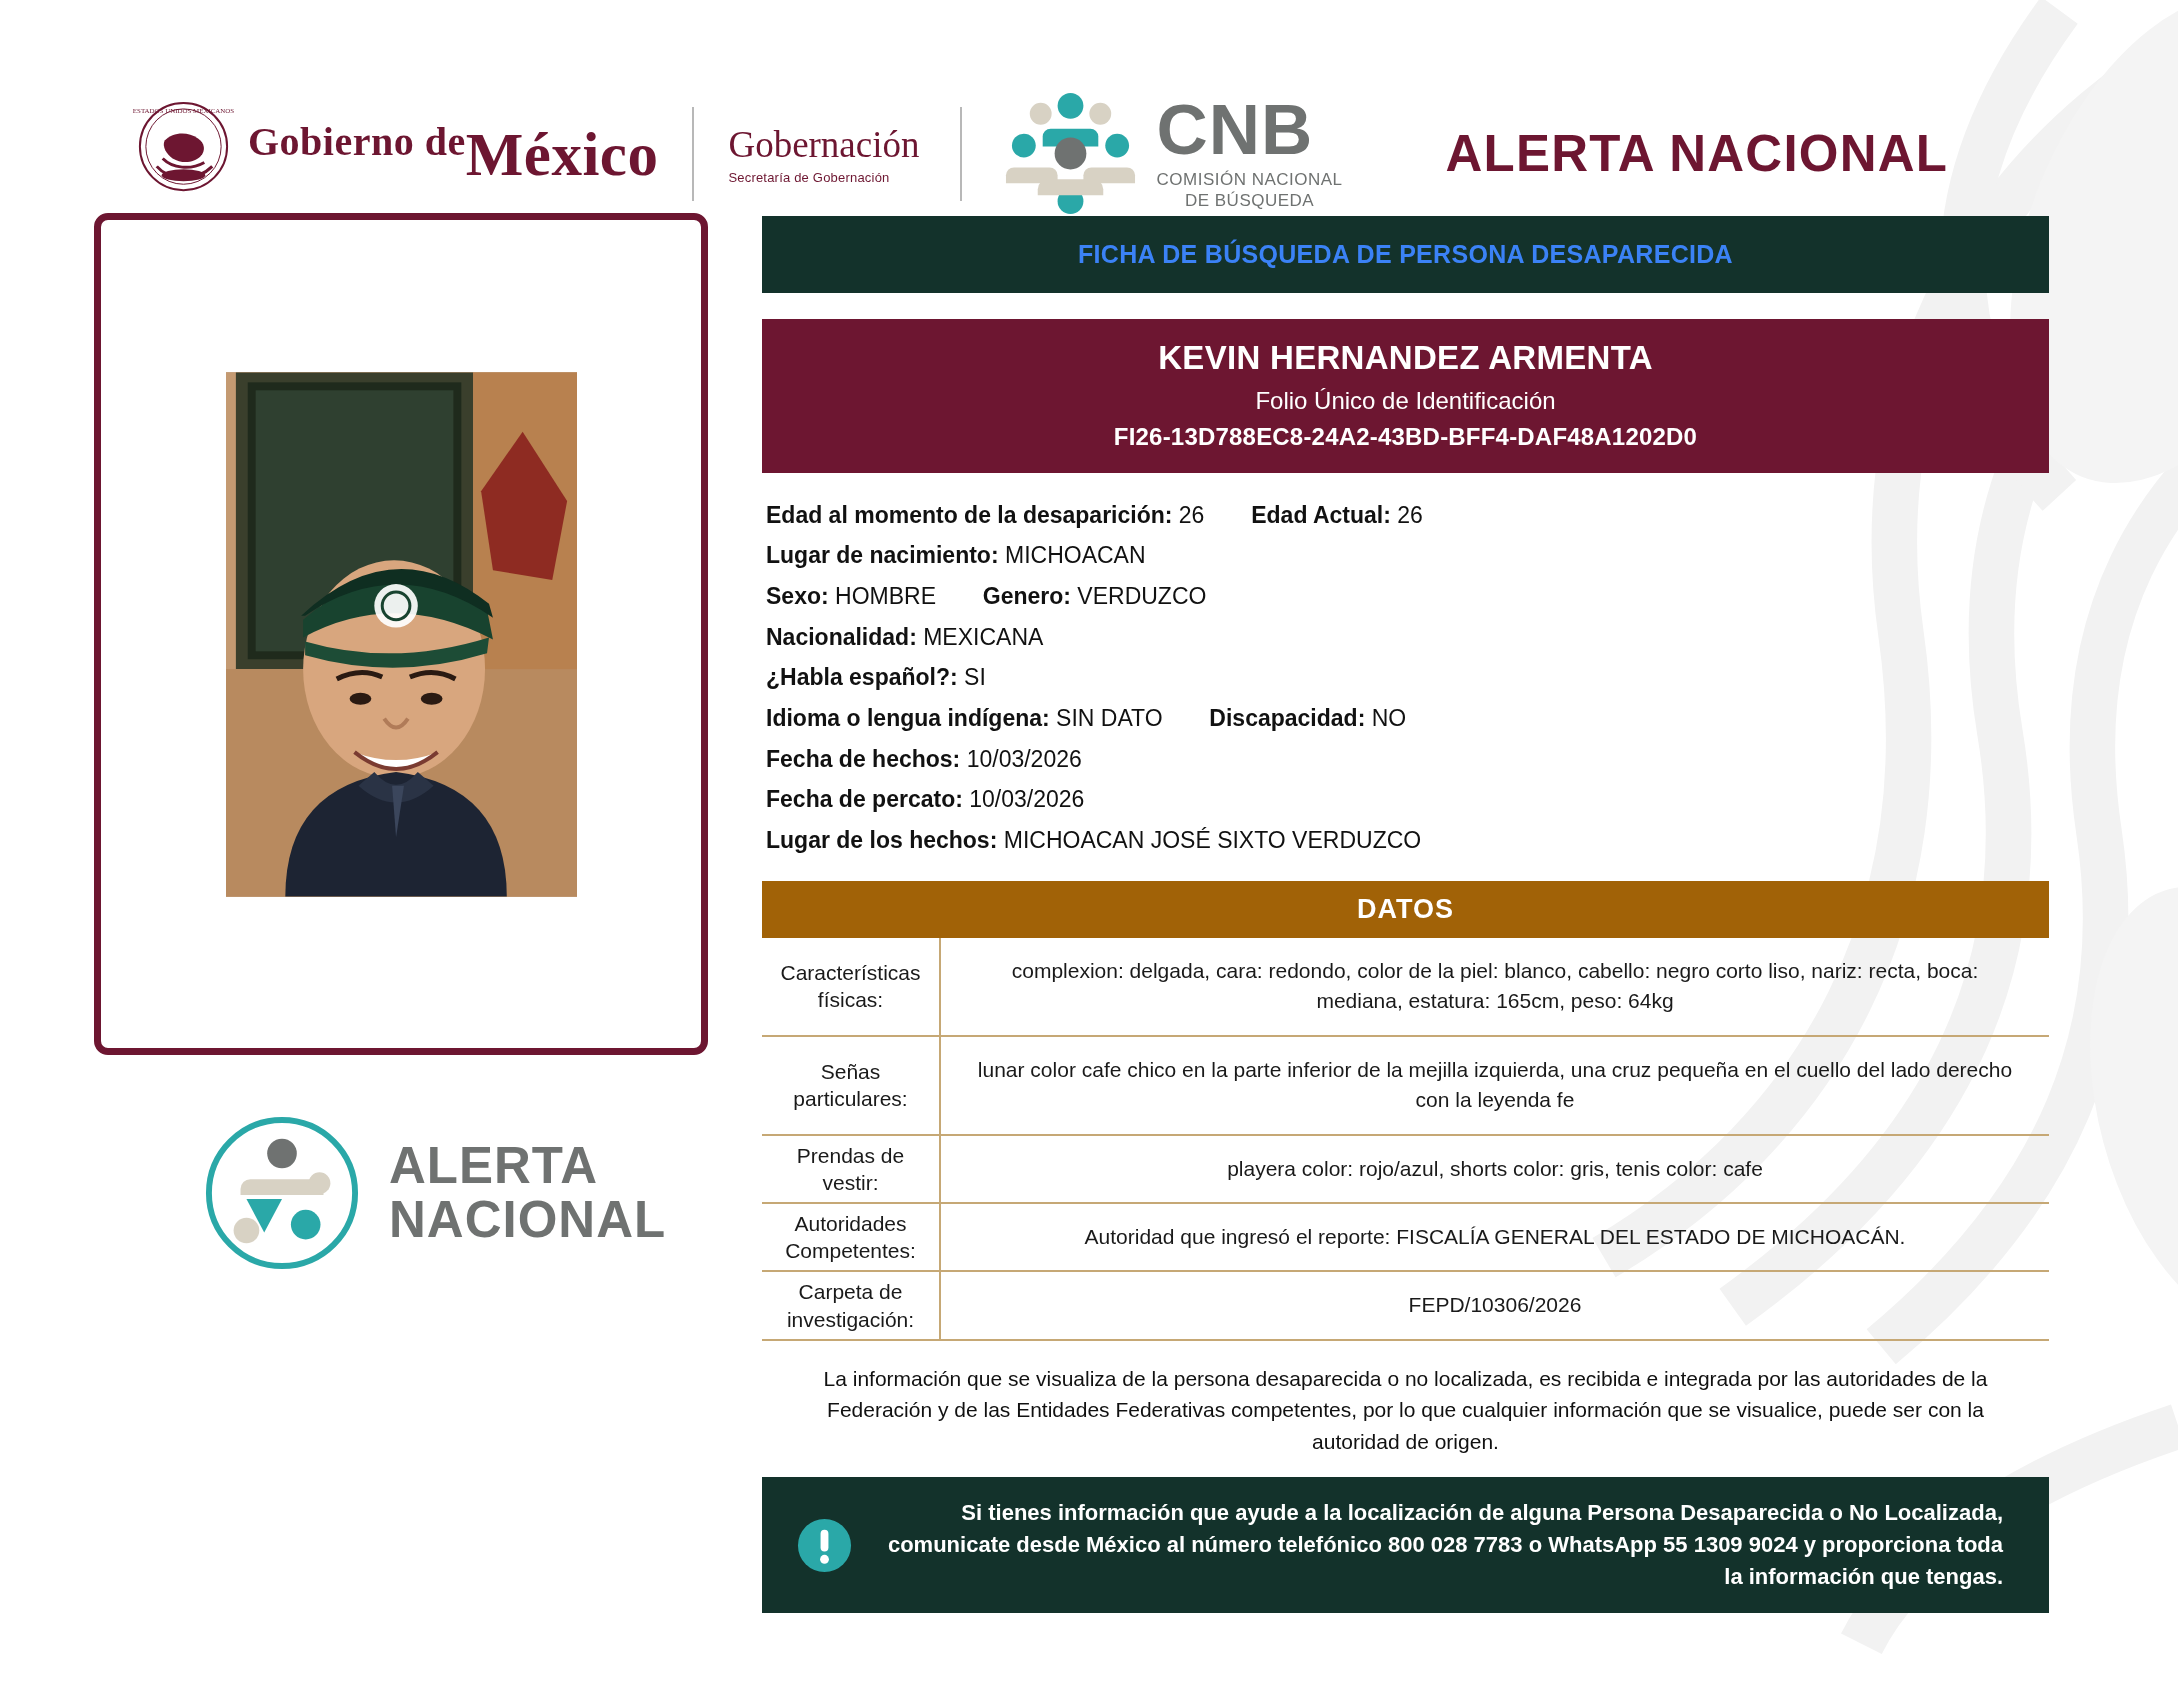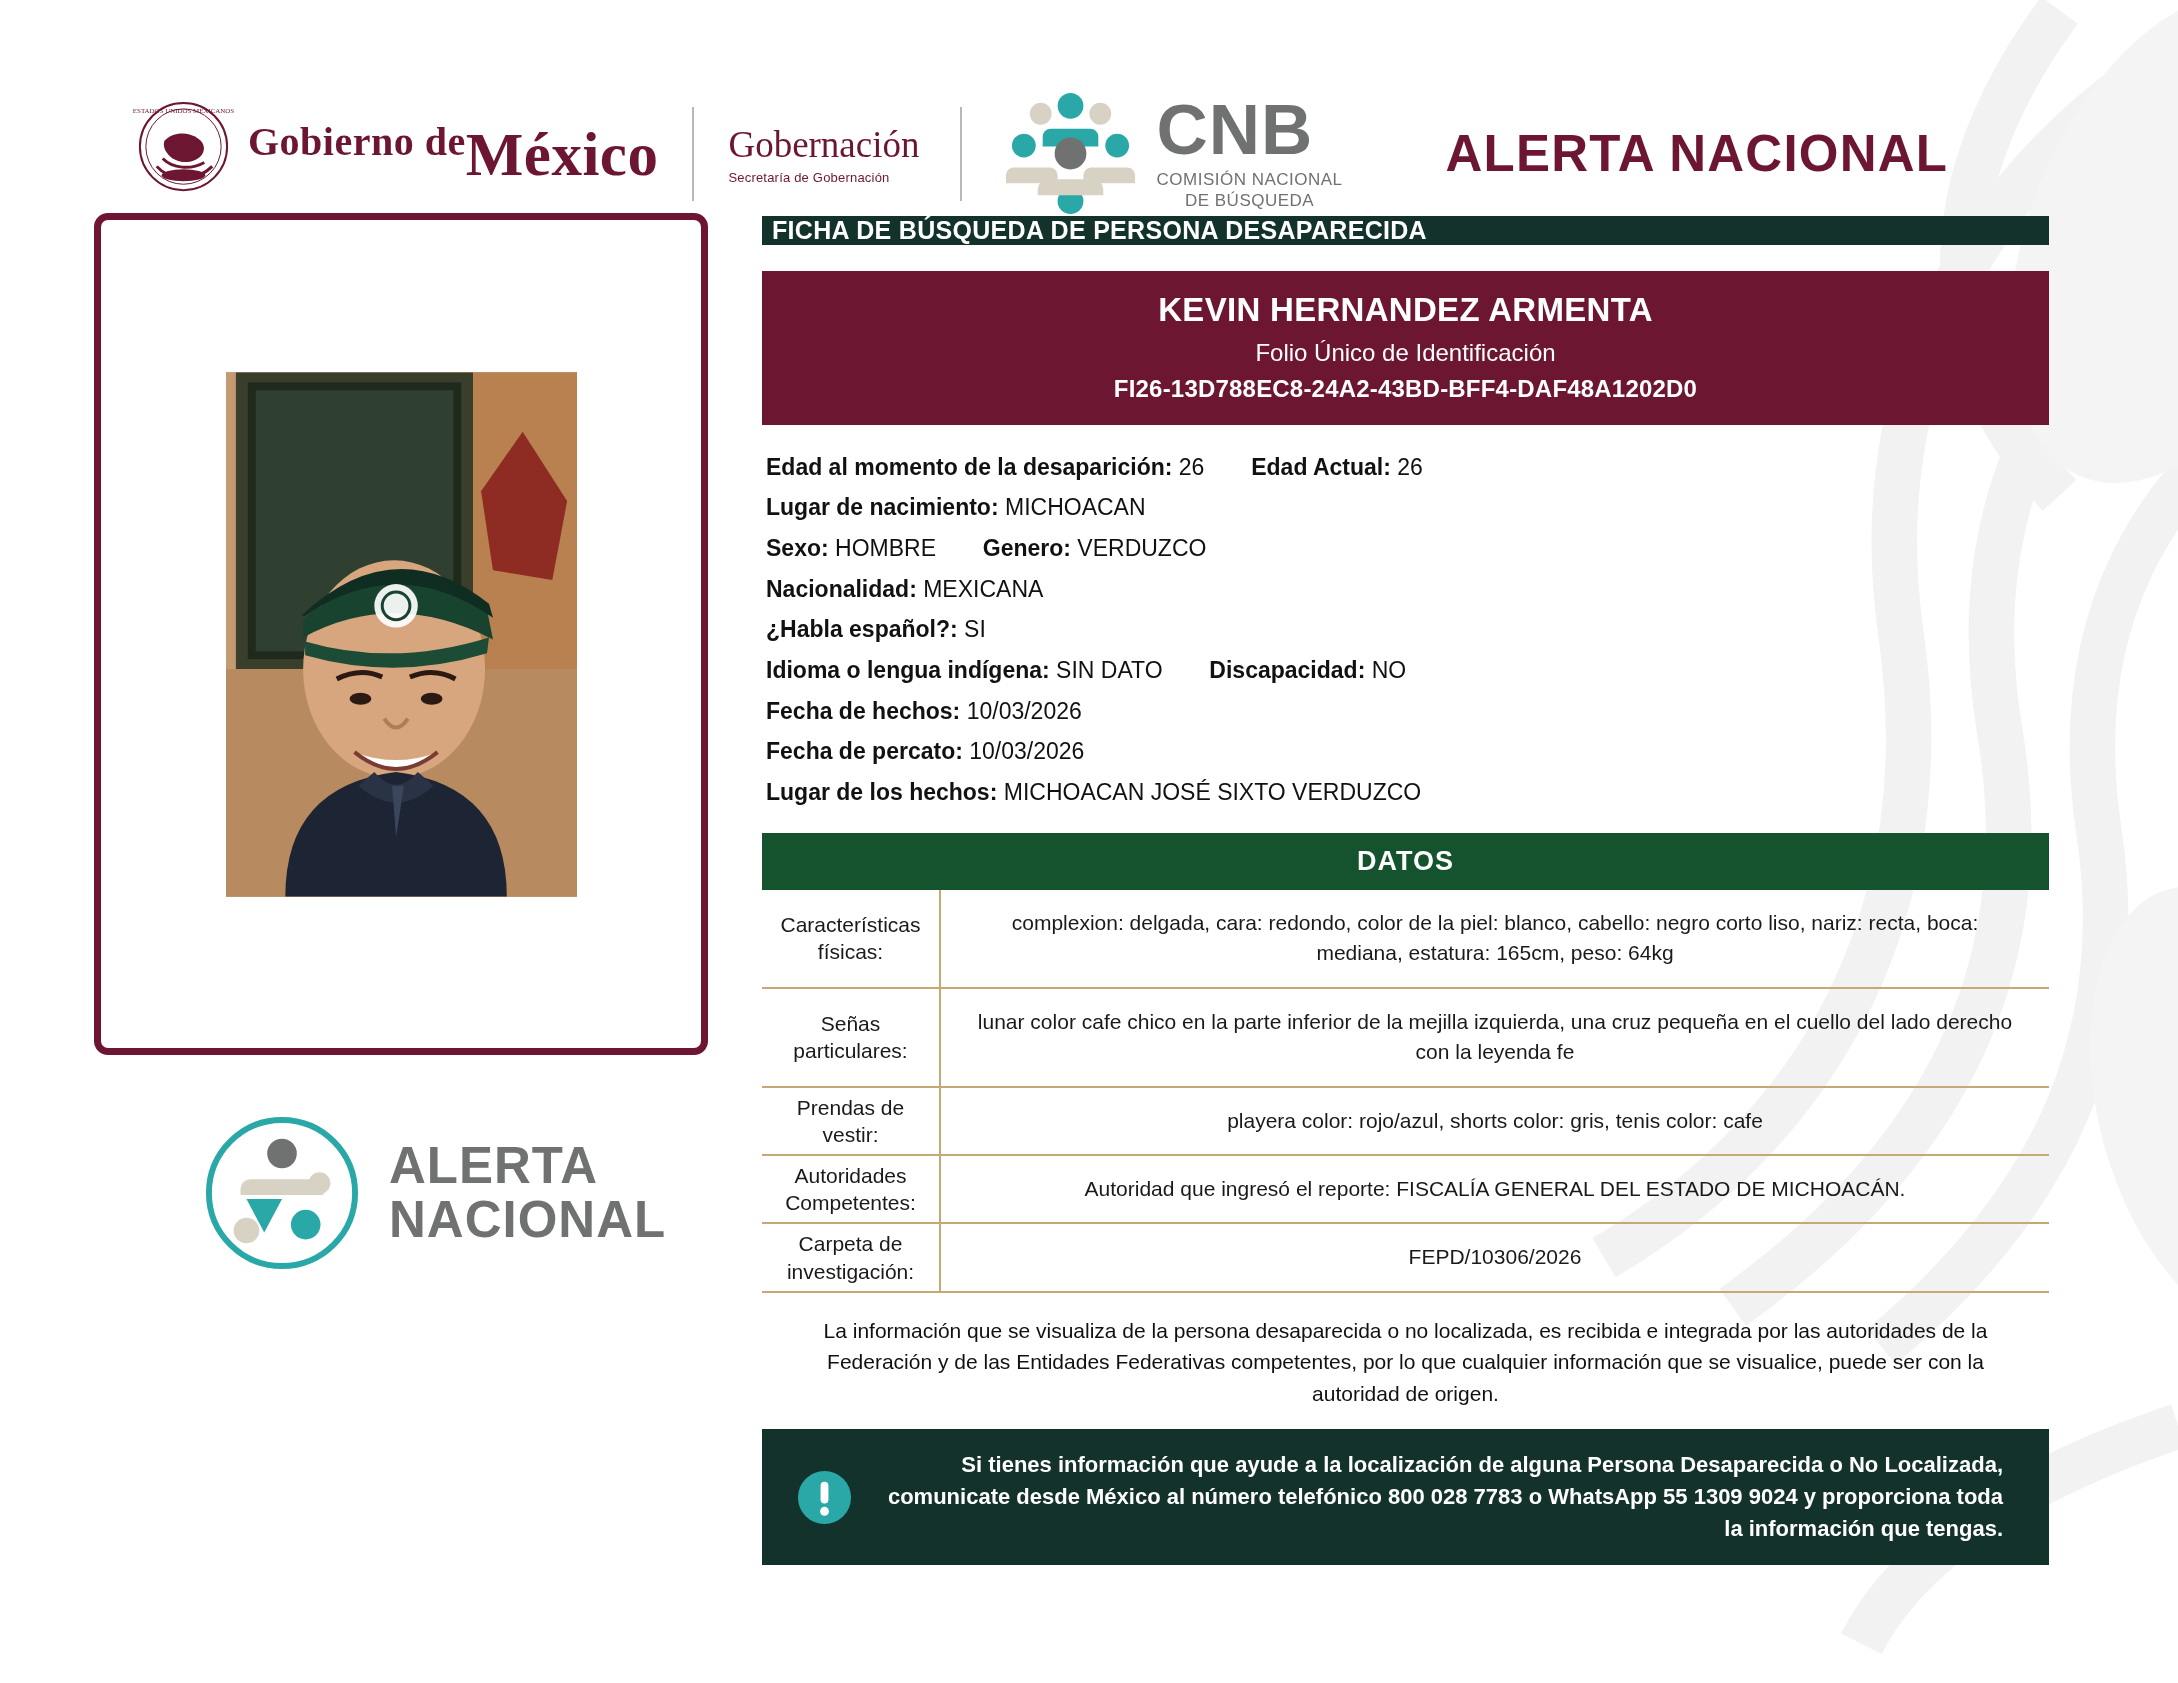--- a/index.html
+++ b/index.html
@@ -165,24 +165,25 @@
   }
 
   .right-col {
     flex: 1 1 auto;
     margin-left: 54px;
     padding-top: 3px;
   }
 
   .band-dark {
     background: #13322b;
-    color: #ffffff;
+    color: #3b82f6;
+    text-align: center;
     font-size: 25px;
     font-weight: bold;
-    padding: 0 10px;
+    padding: 24px 10px;
     letter-spacing: 0.3px;
   }
   .band-maroon {
     background: #6d1631;
     color: #ffffff;
     text-align: center;
     padding: 14px 10px 18px;
     margin-top: 26px;
     line-height: 1.5;
   }
@@ -194,21 +195,21 @@
     padding: 22px 0 14px 4px;
     font-size: 23px;
     line-height: 1.77;
     color: #111;
   }
   .facts .row { white-space: nowrap; }
   .facts b { font-weight: bold; }
   .facts .sp { display: inline-block; width: 34px; }
 
   .band-tan {
-    background: #14532d;
+    background: #a16207;
     color: #ffffff;
     text-align: center;
     font-size: 27px;
     font-weight: bold;
     padding: 13px 10px;
     letter-spacing: 1px;
     margin-top: 6px;
   }
 
   table.datos {

